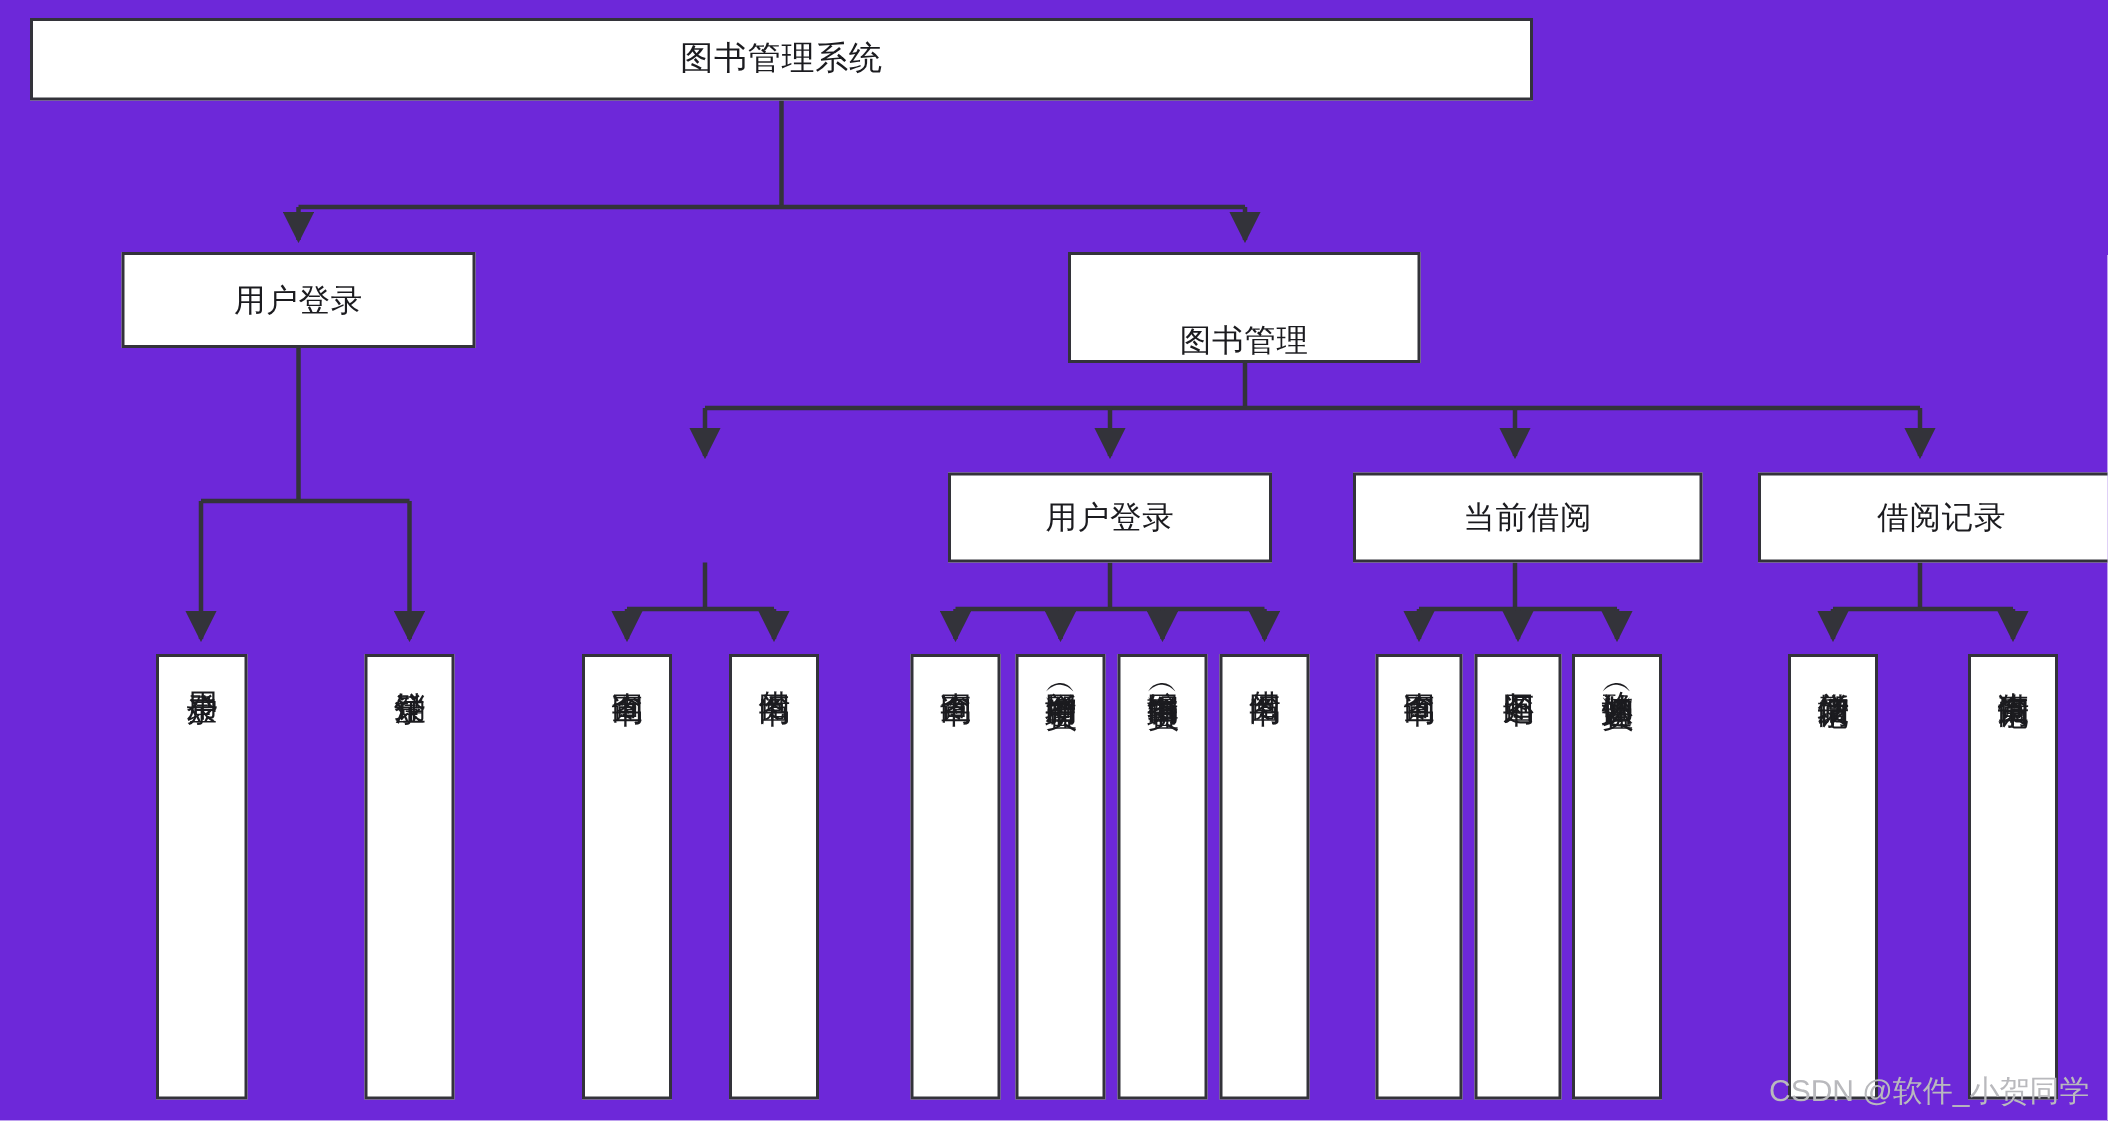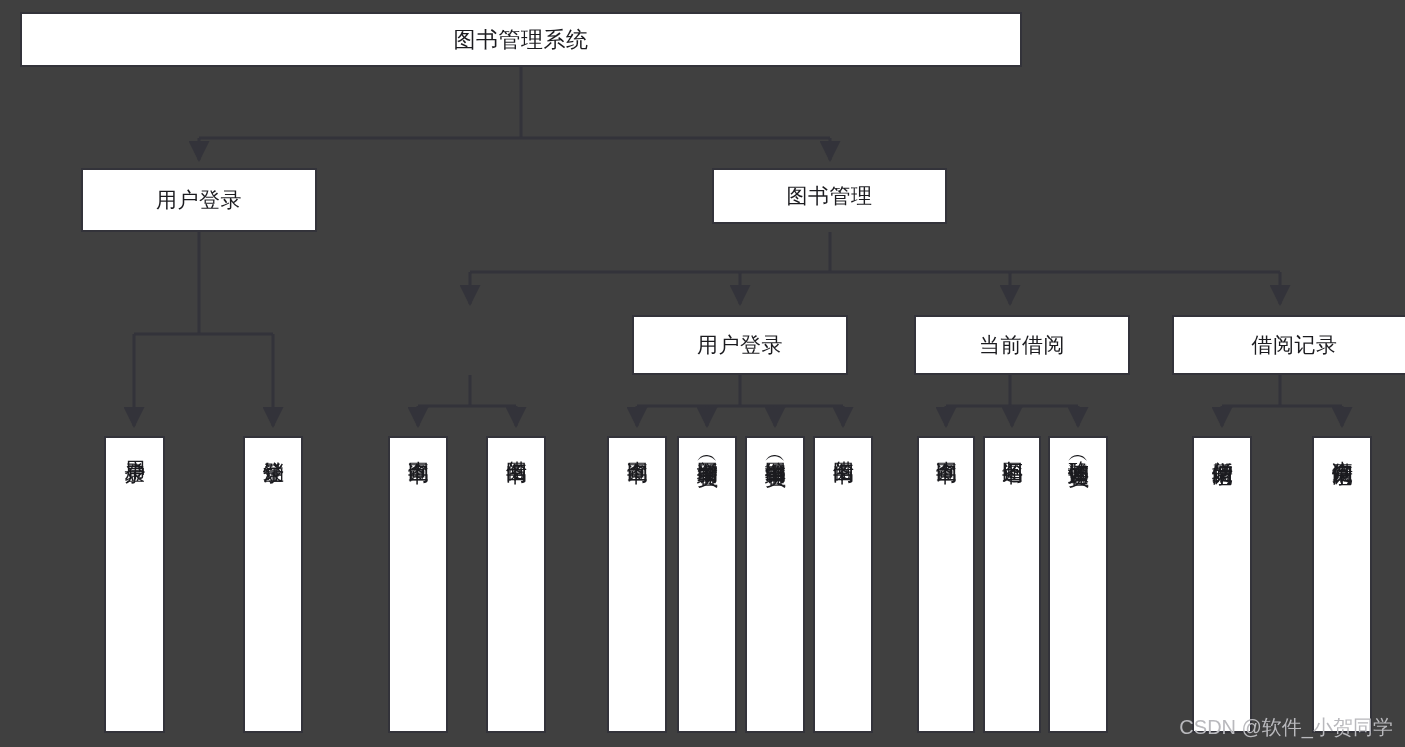--- a/index.html
+++ b/index.html
@@ -10,21 +10,21 @@
   body {
     width: 1405px;
     height: 747px;
     font-family: "DejaVu Sans", "Liberation Sans", sans-serif;
     overflow: hidden;
   }
   #diagram-root {
     position: relative;
     width: 1405px;
     height: 747px;
-    background: #404040;
+    background: #6d28d9;
   }
   svg#connector-layer {
     position: absolute;
     left: 0;
     top: 0;
     width: 1405px;
     height: 747px;
   }
   .node {
     position: absolute;
@@ -131,28 +131,28 @@
     </g>
   </svg>
 
   <div class="node horizontal root" style="left: 20px; top: 12px; width: 1002px; height: 55px;">
     <span class="node-label">图书管理系统</span>
   </div>
 
   <div class="node horizontal" style="left: 81px; top: 168px; width: 236px; height: 64px;">
     <span class="node-label">用户登录</span>
   </div>
-  <div class="node horizontal" style="left: 712px; top: 168px; width: 235px; height: 56px;">
+  <div class="node horizontal" style="left: 712px; top: 168px; width: 235px; height: 74px; align-items: flex-end;">
     <span class="node-label">图书管理</span>
   </div>
 
   <div class="node horizontal" style="left: 632px; top: 315px; width: 216px; height: 60px;">
     <span class="node-label">用户登录</span>
   </div>
-  <div class="node horizontal" style="left: 902px; top: 315px; width: 216px; height: 60px; margin-left: 12px;">
+  <div class="node horizontal" style="left: 902px; top: 315px; width: 233px; height: 60px;">
     <span class="node-label">当前借阅</span>
   </div>
   <div class="node horizontal" style="left: 1172px; top: 315px; width: 245px; height: 60px;">
     <span class="node-label">借阅记录</span>
   </div>
 
   <div class="node vertical" style="left: 104px; top: 436px; width: 61px; height: 297px;">
     <span class="node-label">用户登录</span>
   </div>
   <div class="node vertical" style="left: 243px; top: 436px; width: 60px; height: 297px;">

